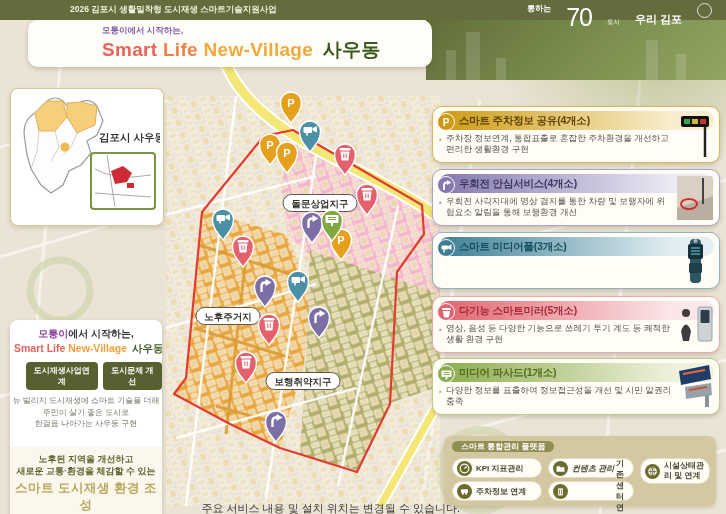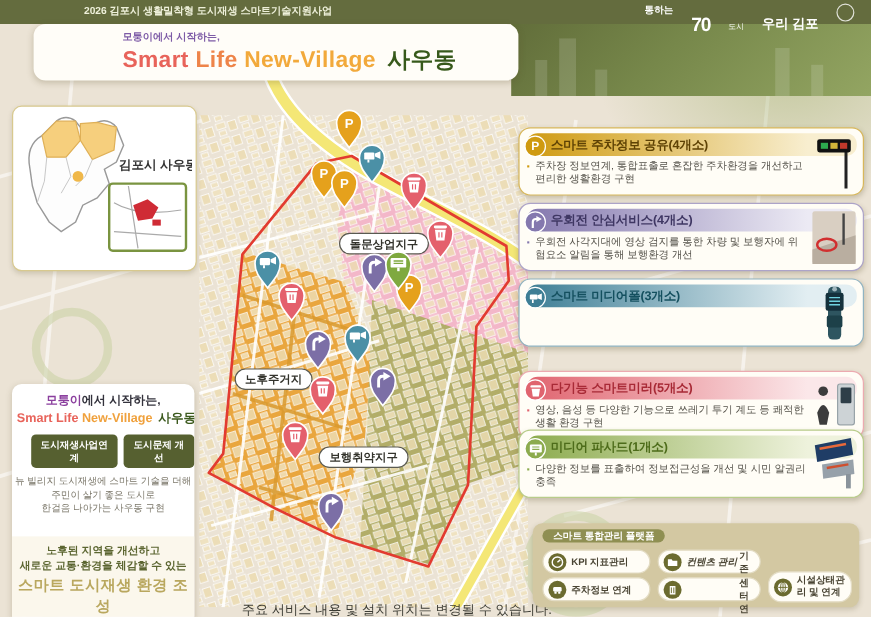--- a/index.html
+++ b/index.html
@@ -10,21 +10,21 @@
   
   #top-band{left:0;top:0;width:726px;height:20px;background:#646c3e;z-index:3;}
   #program-text{left:70px;top:4px;font-size:8.5px;font-weight:bold;color:#eef0da;z-index:6;white-space:nowrap;}
   #green-block{right:0;top:0;width:300px;height:80px;z-index:2;
       background:linear-gradient(135deg,#5f6a38 0%,#76874a 45%,#93a562 100%);}
   #green-glow{right:0;top:60px;width:230px;height:110px;z-index:1;
       background:radial-gradient(ellipse at 70% 0%,rgba(150,170,95,.45),rgba(150,170,95,0) 70%);}
   .city-bar{position:absolute;bottom:0;background:rgba(255,255,255,.14);}
   #logo{right:14px;top:3px;z-index:7;color:#fff;display:flex;align-items:flex-end;gap:15px;}
   #logo .l-small{font-size:8px;font-weight:bold;margin-bottom:16px;}
-  #logo .l-big{font-size:16px;font-weight:bold;line-height:1;letter-spacing:-1px;}
+  #logo .l-big{font-size:25px;font-weight:normal;line-height:1;letter-spacing:-1px;}
   #logo .l-tiny{font-size:6.5px;margin-bottom:3px;}
   #logo .l-rest{font-size:11px;font-weight:bold;margin-bottom:3px;}
   #logo-seal{width:13px;height:13px;border:1.5px solid rgba(255,255,255,.8);border-radius:50%;margin-bottom:12px;}
 
   
   #header-card{left:28px;top:20px;width:404px;height:47px;background:#fffdf8;border-radius:10px;
       box-shadow:0 2px 5px rgba(90,80,40,.25);z-index:5;padding:5px 0 0 74px;box-sizing:border-box;}
   #pre-title{font-size:8.5px;font-weight:bold;color:#7d5ba6;}
   #main-title{font-size:19px;font-weight:bold;letter-spacing:.3px;margin-top:0px;white-space:nowrap;}
   #main-title .t1{color:#e8635a;} #main-title .t2{color:#ee8449;}
@@ -96,21 +96,21 @@
   .chip{position:absolute;background:#fffdf6;border:1px solid #e3dcc4;border-radius:11px;display:flex;
       align-items:center;gap:4px;padding:0 4px;box-sizing:border-box;font-size:8px;font-weight:bold;
       color:#4a4534;cursor:pointer;}
   .chip-icon{width:15px;height:15px;border-radius:50%;background:#6b6b2f;flex:0 0 15px;
       display:flex;align-items:center;justify-content:center;}
   .chip-icon svg{width:11px;height:11px;}
   #chip-0{left:8px;top:22px;width:90px;height:20px;}
   #chip-1{left:104px;top:22px;width:86px;height:20px;font-style:italic;}
   #chip-2{left:8px;top:45px;width:90px;height:20px;}
   #chip-3{left:104px;top:45px;width:86px;height:20px;gap:48px;}
-  #chip-4{left:196px;top:40px;width:70px;height:26px;}
+  #chip-4{left:196px;top:22px;width:70px;height:26px;}
   #chip-4 .chip-label{line-height:1.25;}
 </style>
 </head>
 <body>
 
 <svg id="bg-decor" class="abs" width="726" height="514">
   <g stroke="#ffffff" stroke-width="3" opacity="0.55">
     <path d="M-10,150 L170,100"></path>
       <path d="M-10,260 L160,210"></path>
       <path d="M-10,400 L150,350"></path>
@@ -403,21 +403,21 @@
   </span>
   <div class="svc-head">스마트 미디어폴(3개소)</div>
   <svg class="svc-img" viewBox="0 0 40 48">
     <rect x="15" y="2" width="11" height="44" rx="4" fill="#2e5560"></rect>
     <rect x="13" y="7" width="15" height="15" rx="2" fill="#14313c"></rect>
     <path d="M16,11 h9 M16,14 h9 M16,17 h9" stroke="#6fd3e0" stroke-width="1.2"></path>
     <circle cx="20.5" cy="4" r="2" fill="#9fb6bd"></circle>
     <rect x="14" y="26" width="13" height="10" rx="1.5" fill="#1d4049"></rect>
   </svg>
 </div>
-<div class="svc-card svc3" style="top:309px;">
+<div class="svc-card svc3" style="top:296px;">
   <span class="svc-icon">
     <svg width="11" height="11" viewBox="0 0 11 11">
         <rect x="1" y="1" width="9" height="2" rx="1" fill="#fff"></rect>
         <path d="M2,4 L9,4 L8,10.5 L3,10.5 Z" fill="#fff"></path>
       </svg>
   </span>
   <div class="svc-head">다기능 스마트미러(5개소)</div>
   <div class="svc-body"><span class="bullet">▪</span><span>영상, 음성 등 다양한 기능으로 쓰레기 투기 계도 등 쾌적한 생활 환경 구현</span></div>
   <svg class="svc-img" viewBox="0 0 40 48">
     <rect x="23" y="6" width="14" height="34" rx="2" fill="#cdd3d6" stroke="#98a3a8"></rect>

